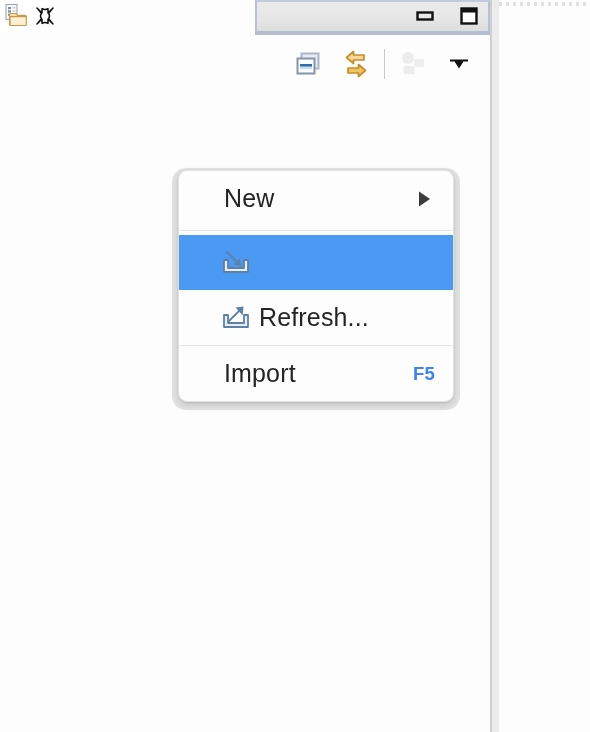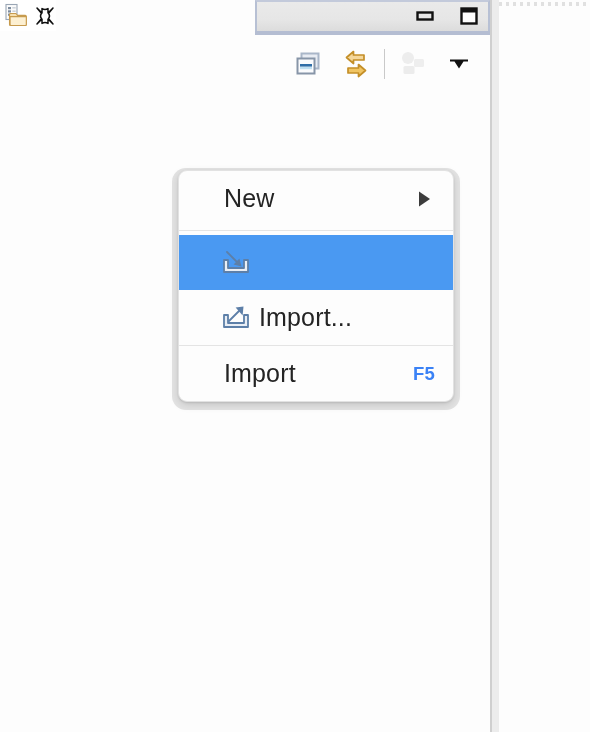--- a/index.html
+++ b/index.html
@@ -402,21 +402,21 @@
         </span>
       </div>
       <div class="menu-item">
         <span class="mi-icon">
           <svg width="30" height="30" viewBox="0 0 30 30">
             <path d="M3 12 L3 24 L27 24 L27 12 L23 12 L23 20 L7 20 L7 12 Z" fill="#e9eef5" stroke="#5d7fa8" stroke-width="1.8" stroke-linejoin="round"></path>
             <path d="M8 18 L21 5" stroke="#5d7fa8" stroke-width="1.8" stroke-linecap="round"></path>
             <path d="M22.5 3.5 L21.6 12.4 L14.6 4.6 Z" fill="#5d7fa8"></path>
           </svg>
         </span>
-        <span class="mi-label">Import...</span>
+        <span class="mi-label">Refresh...</span>
       </div>
       <div class="menu-sep tight"></div>
       <div class="menu-item noicon">
         <span class="mi-label">Import</span>
         <span class="mi-accel">F5</span>
       </div>
     </div>
 
 </div>
 

